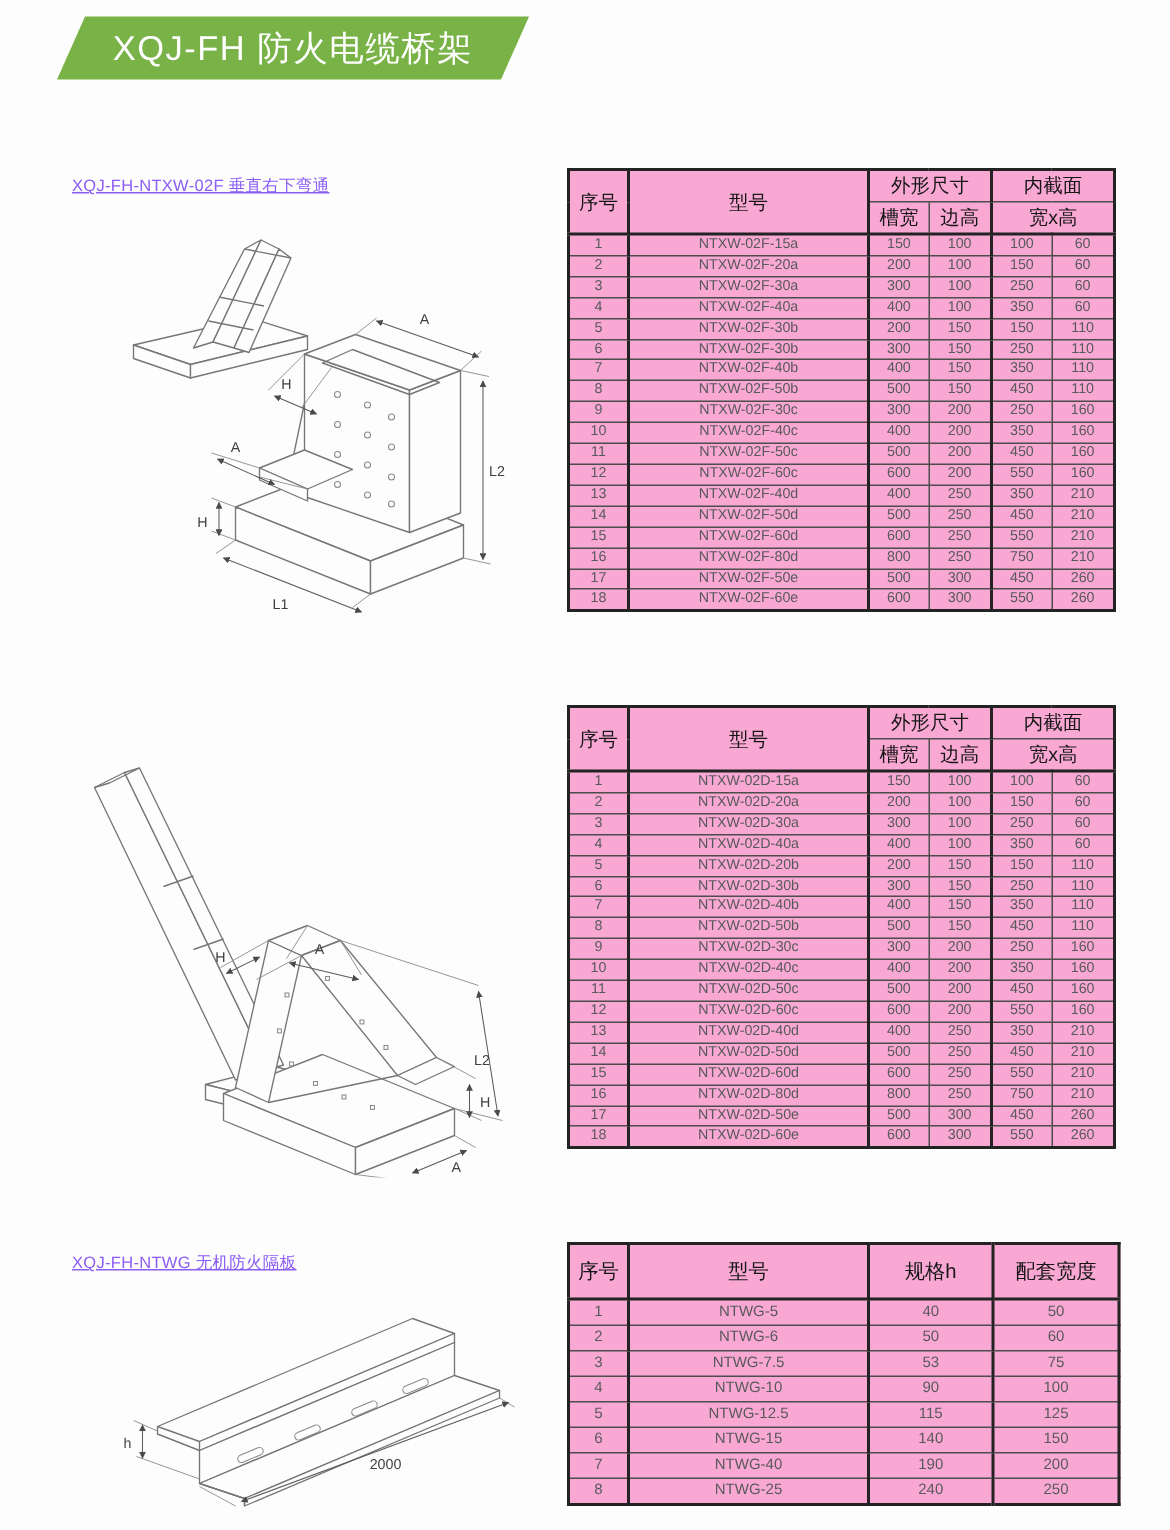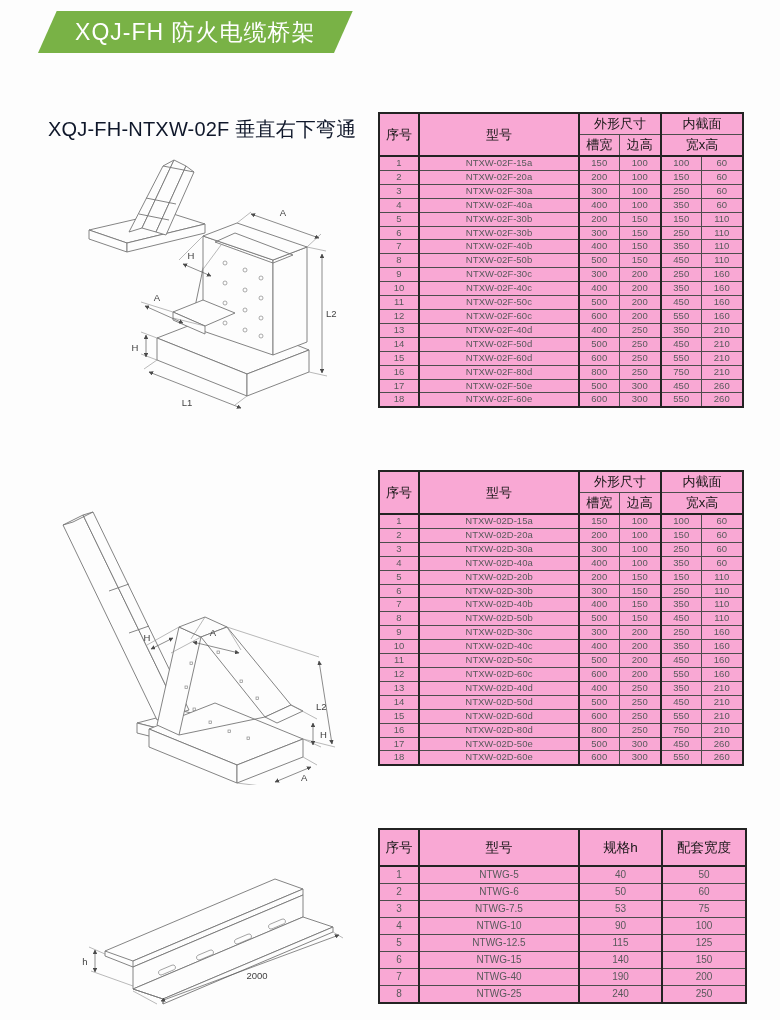--- a/index.html
+++ b/index.html
@@ -15,22 +15,22 @@
     background:#79b246; transform:skewX(-24deg); transform-origin:0 100%;
   }
   .banner-inner {
     position:absolute; inset:0; transform:skewX(24deg);
     display:flex; align-items:center; justify-content:center;
     color:#ffffff; font-size:23px; letter-spacing:1px; white-space:nowrap;
   }
 
   
   .sec-title {
-    position:absolute; left:48px; font-size:20px; color:#0f172a;
-    letter-spacing:0.2px; white-space:nowrap;
+    position:absolute; left:48px; font-size:11px; color:#8b5cf6;
+    letter-spacing:0.2px; white-space:nowrap;text-decoration:underline;
   }
   #title-1 { top:116px; } #title-2 { top:468px; } #title-3 { top:834px; }
 
   
   table.spec {
     position:absolute; left:378px; border-collapse:collapse; table-layout:fixed;
     background:#f9a8d4; border:2px solid #232323;
   }
   #table-1 { top:112px; } #table-2 { top:470px; } #table-3 { top:828px; }
   table.spec th, table.spec td {
@@ -525,20 +525,21 @@
           <td>18</td>
           <td>NTXW-02D-60e</td>
           <td>600</td>
           <td>300</td>
           <td>550</td>
           <td>260</td>
         </tr>
       </tbody>
   </table>
 
+  <div class="sec-title" id="title-3">XQJ-FH-NTWG 无机防火隔板</div>
 
   <svg class="drawing" id="svg-3" width="310" height="158" viewBox="0 0 310 158">
     <g>
       <path class="shape" d="M60,96 L230,24 L258,34 L88,106 Z"></path>
       <path class="shape" d="M88,106 L258,34 L258,40 L88,112 Z"></path>
       <path class="shape" d="M88,112 L258,40 L258,62 L88,134 Z"></path>
       <path class="shape" d="M88,134 L258,62 L288,72 L118,144 Z"></path>
       <path class="shape" d="M118,144 L288,72 L288,77 L118,149 Z"></path>
       <path class="wire" d="M60,96 L60,101 L88,112 M88,134 L118,144 L118,149"></path>
       <g>

